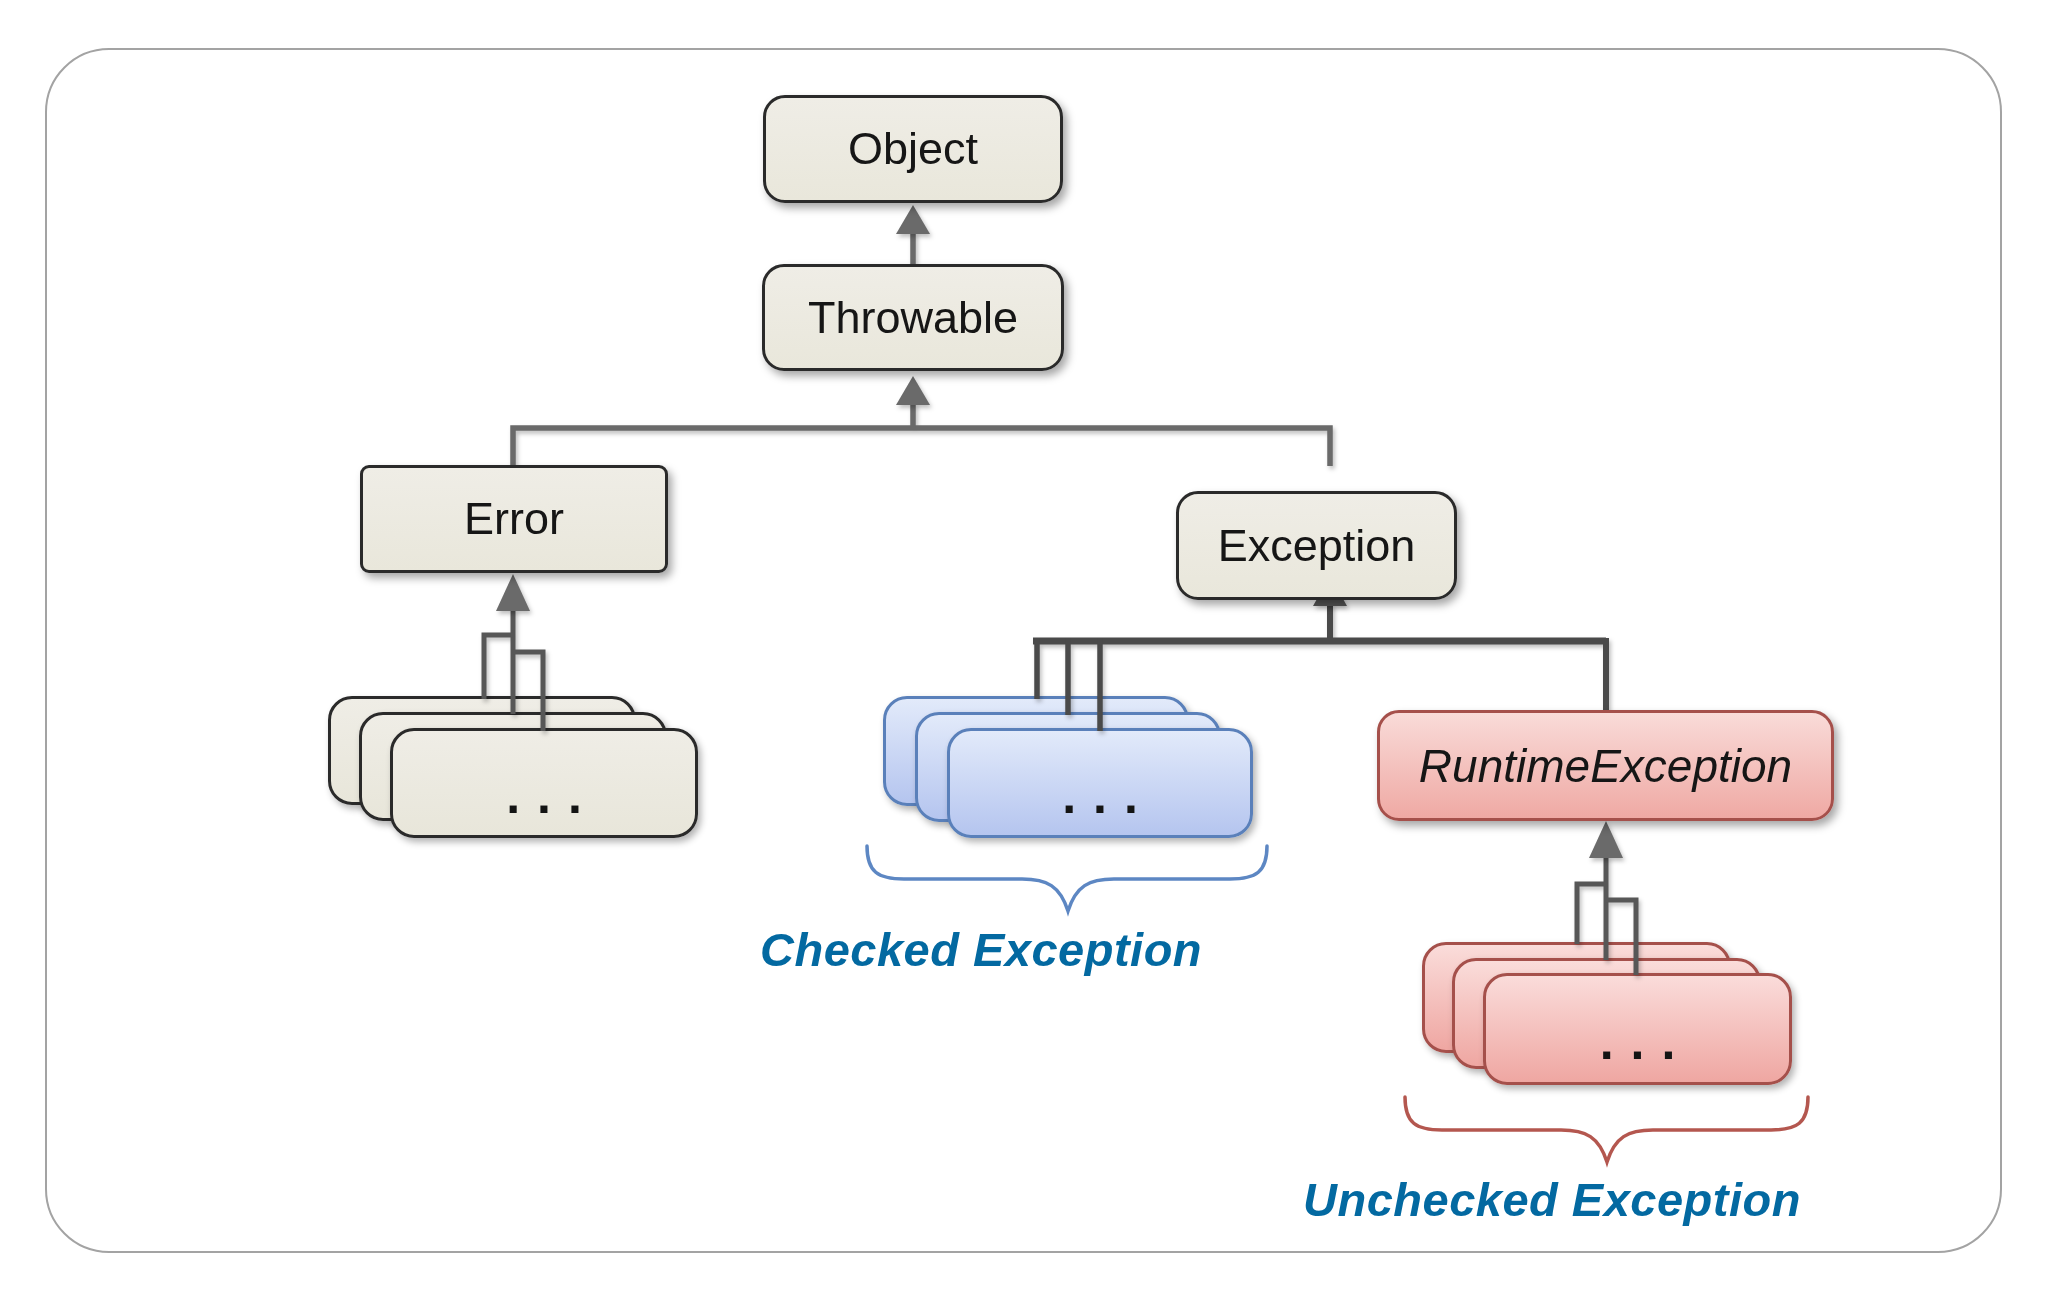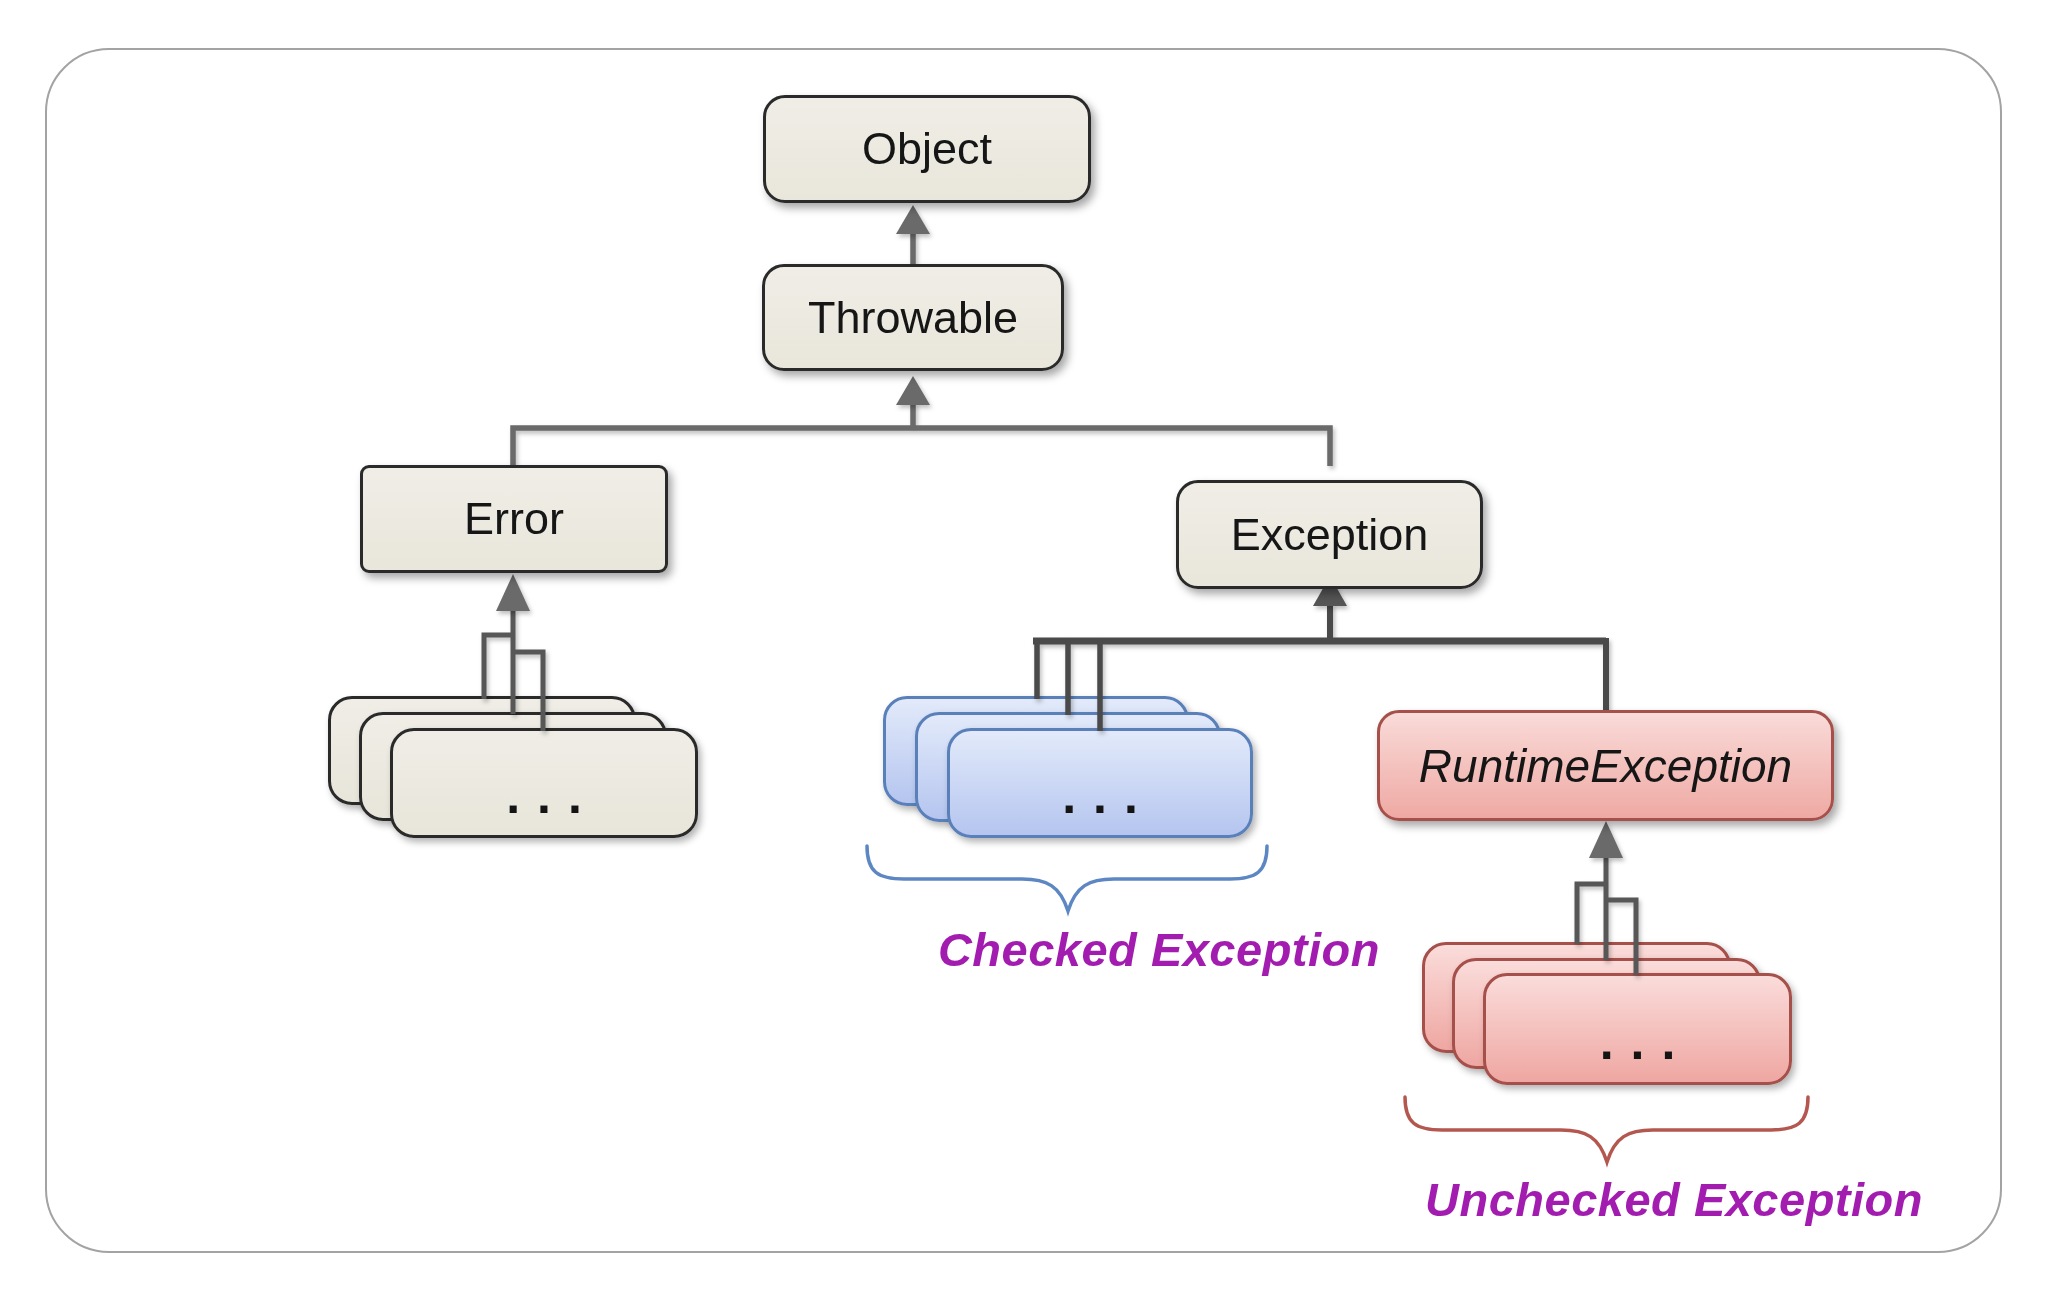--- a/index.html
+++ b/index.html
@@ -33,22 +33,22 @@
   .stack.beige-s{background:linear-gradient(180deg,#efede6 0%,#e8e6da 100%);border:3px solid #2a2a2a;}
   .stack.blue-s{background:linear-gradient(180deg,#e2eafa 0%,#b5c5ef 100%);border:3px solid #5a80ba;}
   .stack.red-s{background:linear-gradient(180deg,#fadcda 0%,#efa7a2 100%);border:3px solid #a5504b;}
   .stack .dots{
     position:absolute;left:0;right:0;top:50%;
     transform:translateY(-50%) translateY(13px);
     text-align:center;font-size:50px;font-weight:bold;color:#141414;
     letter-spacing:17px;text-indent:17px;line-height:20px;
   }
   .caption{
-    position:absolute;width:620px;text-align:right;
-    font-weight:bold;font-style:italic;font-size:47px;color:#a21caf;
+    position:absolute;width:620px;text-align:left;
+    font-weight:bold;font-style:italic;font-size:47px;color:#0369a1;
     letter-spacing:0.5px;white-space:nowrap;
   }
 </style>
 </head>
 <body>
 
 <div class="canvas">
 
   <div class="frame"></div>
 
@@ -102,22 +102,22 @@
       <polygon points="513,574 530,611 496,611" fill="#6a6a6a"></polygon>
       <polygon points="1606,821 1623,858 1589,858" fill="#6a6a6a"></polygon>
     </g>
 
     <path d="M867,846 C867,872 878,879 904,879 L1022,879 C1047,879 1060,886 1068,911
              C1076,886 1089,879 1114,879 L1230,879 C1256,879 1267,872 1267,846" fill="none" stroke="#5d87c3" stroke-width="3.5" stroke-linecap="round"></path>
     <path d="M1405,1097 C1405,1123 1416,1130 1442,1130 L1561,1130 C1586,1130 1599,1137 1607,1162
              C1615,1137 1628,1130 1653,1130 L1771,1130 C1797,1130 1808,1123 1808,1097" fill="none" stroke="#b4574f" stroke-width="3.5" stroke-linecap="round"></path>
   </svg>
 
-  <div class="box" style="left:763px;top:95px;width:328px;height:108px;">Object</div>
+  <div class="box" style="left:763px;top:95px;width:300px;height:108px;">Object</div>
   <div class="box" style="left:762px;top:264px;width:302px;height:107px;">Throwable</div>
   <div class="box" style="left:360px;top:465px;width:308px;height:108px;border-radius:9px;">Error</div>
-  <div class="box" style="left:1176px;top:480px;width:307px;height:109px;text-align:center;">Exception</div>
+  <div class="box" style="left:1176px;top:491px;width:281px;height:109px;text-align:center;">Exception</div>
   <div class="box red-node" style="left:1377px;top:710px;width:457px;height:111px;">RuntimeException</div>
 
   <div class="caption" style="left:760px;top:922px;">Checked Exception</div>
   <div class="caption" style="left:1303px;top:1172px;">Unchecked Exception</div>
 
 </div>
 
 </body></html>

